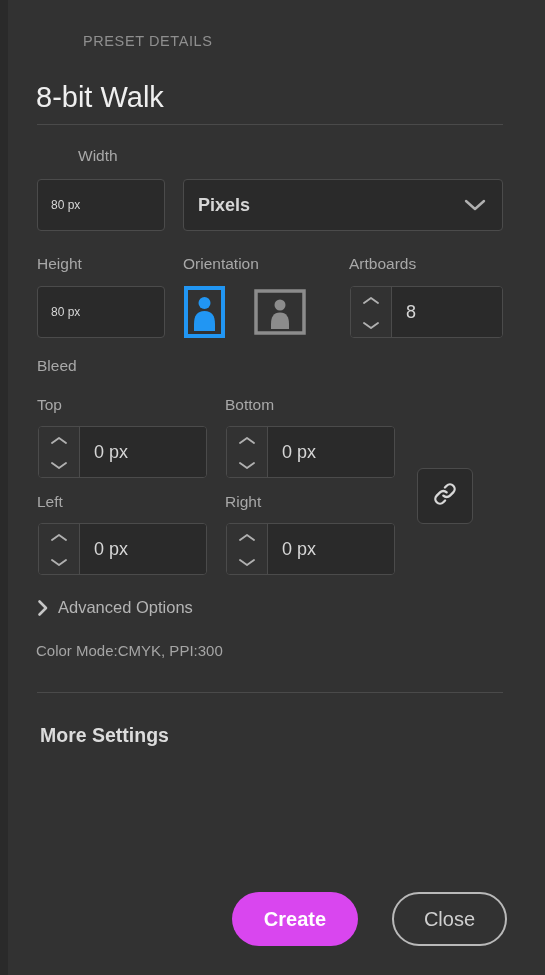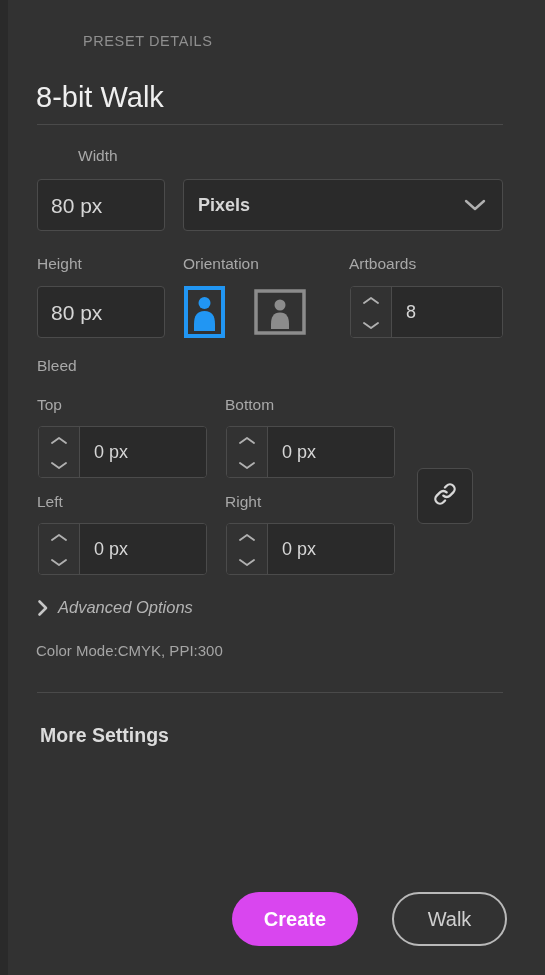--- a/index.html
+++ b/index.html
@@ -77,21 +77,21 @@
   .textfield {
     background: #2a2a2a;
     border: 1px solid #4b4b4b;
     border-radius: 4px;
     box-sizing: border-box;
     display: flex;
     align-items: center;
   }
   .textfield .val {
     padding-left: 13px;
-    font-size: 21px;
+    font-size: 12px;
     color: #d6d6d6;
     line-height: 1;
   }
 
   .select {
     background: #2a2a2a;
     border: 1px solid #4b4b4b;
     border-radius: 4px;
     box-sizing: border-box;
     display: flex;
@@ -340,32 +340,32 @@
     <span>
       <svg width="28" height="28" viewBox="0 0 24 24" aria-hidden="true">
         <g fill="none" stroke="#d8d8d8" stroke-width="2" stroke-linecap="round" stroke-linejoin="round">
           <path d="M10.6 13.4a4 4 0 0 0 5.66 0l2.83-2.83a4 4 0 0 0-5.66-5.66l-1.5 1.5"></path>
           <path d="M13.4 10.6a4 4 0 0 0-5.66 0l-2.83 2.83a4 4 0 0 0 5.66 5.66l1.5-1.5"></path>
         </g>
       </svg>
     </span>
   </div>
 
-  <div class="abs" style="left:37px; top:598px; display:flex; align-items:center; gap:9px;font-style:italic;">
+  <div class="abs" style="left:37px; top:598px; display:flex; align-items:center; gap:9px;">
     <span style="display:flex;align-items:center;">
       <svg width="12" height="18" viewBox="0 0 12 18" aria-hidden="true">
         <path d="M2.5 2.5 L9 9 L2.5 15.5" fill="none" stroke="#c6c6c6" stroke-width="2.6" stroke-linecap="round" stroke-linejoin="round"></path>
       </svg>
     </span>
     <span class="link-text">Advanced Options</span>
   </div>
 
   <div class="abs meta-text" style="left:36px; top:642px;">Color Mode:CMYK, PPI:300</div>
 
   <div class="abs divider" style="left:37px; top:692px; width:466px;"></div>
 
   <div class="abs more-settings" style="left:40px; top:724px;">More Settings</div>
 
   <div class="abs btn btn-primary" style="left:232px; top:892px; width:126px; height:54px;">Create</div>
 
-  <div class="abs btn btn-secondary" style="left:392px; top:892px; width:115px; height:54px;">Walk</div>
+  <div class="abs btn btn-secondary" style="left:392px; top:892px; width:115px; height:54px;">Close</div>
 
 </div>
 
 </body></html>

